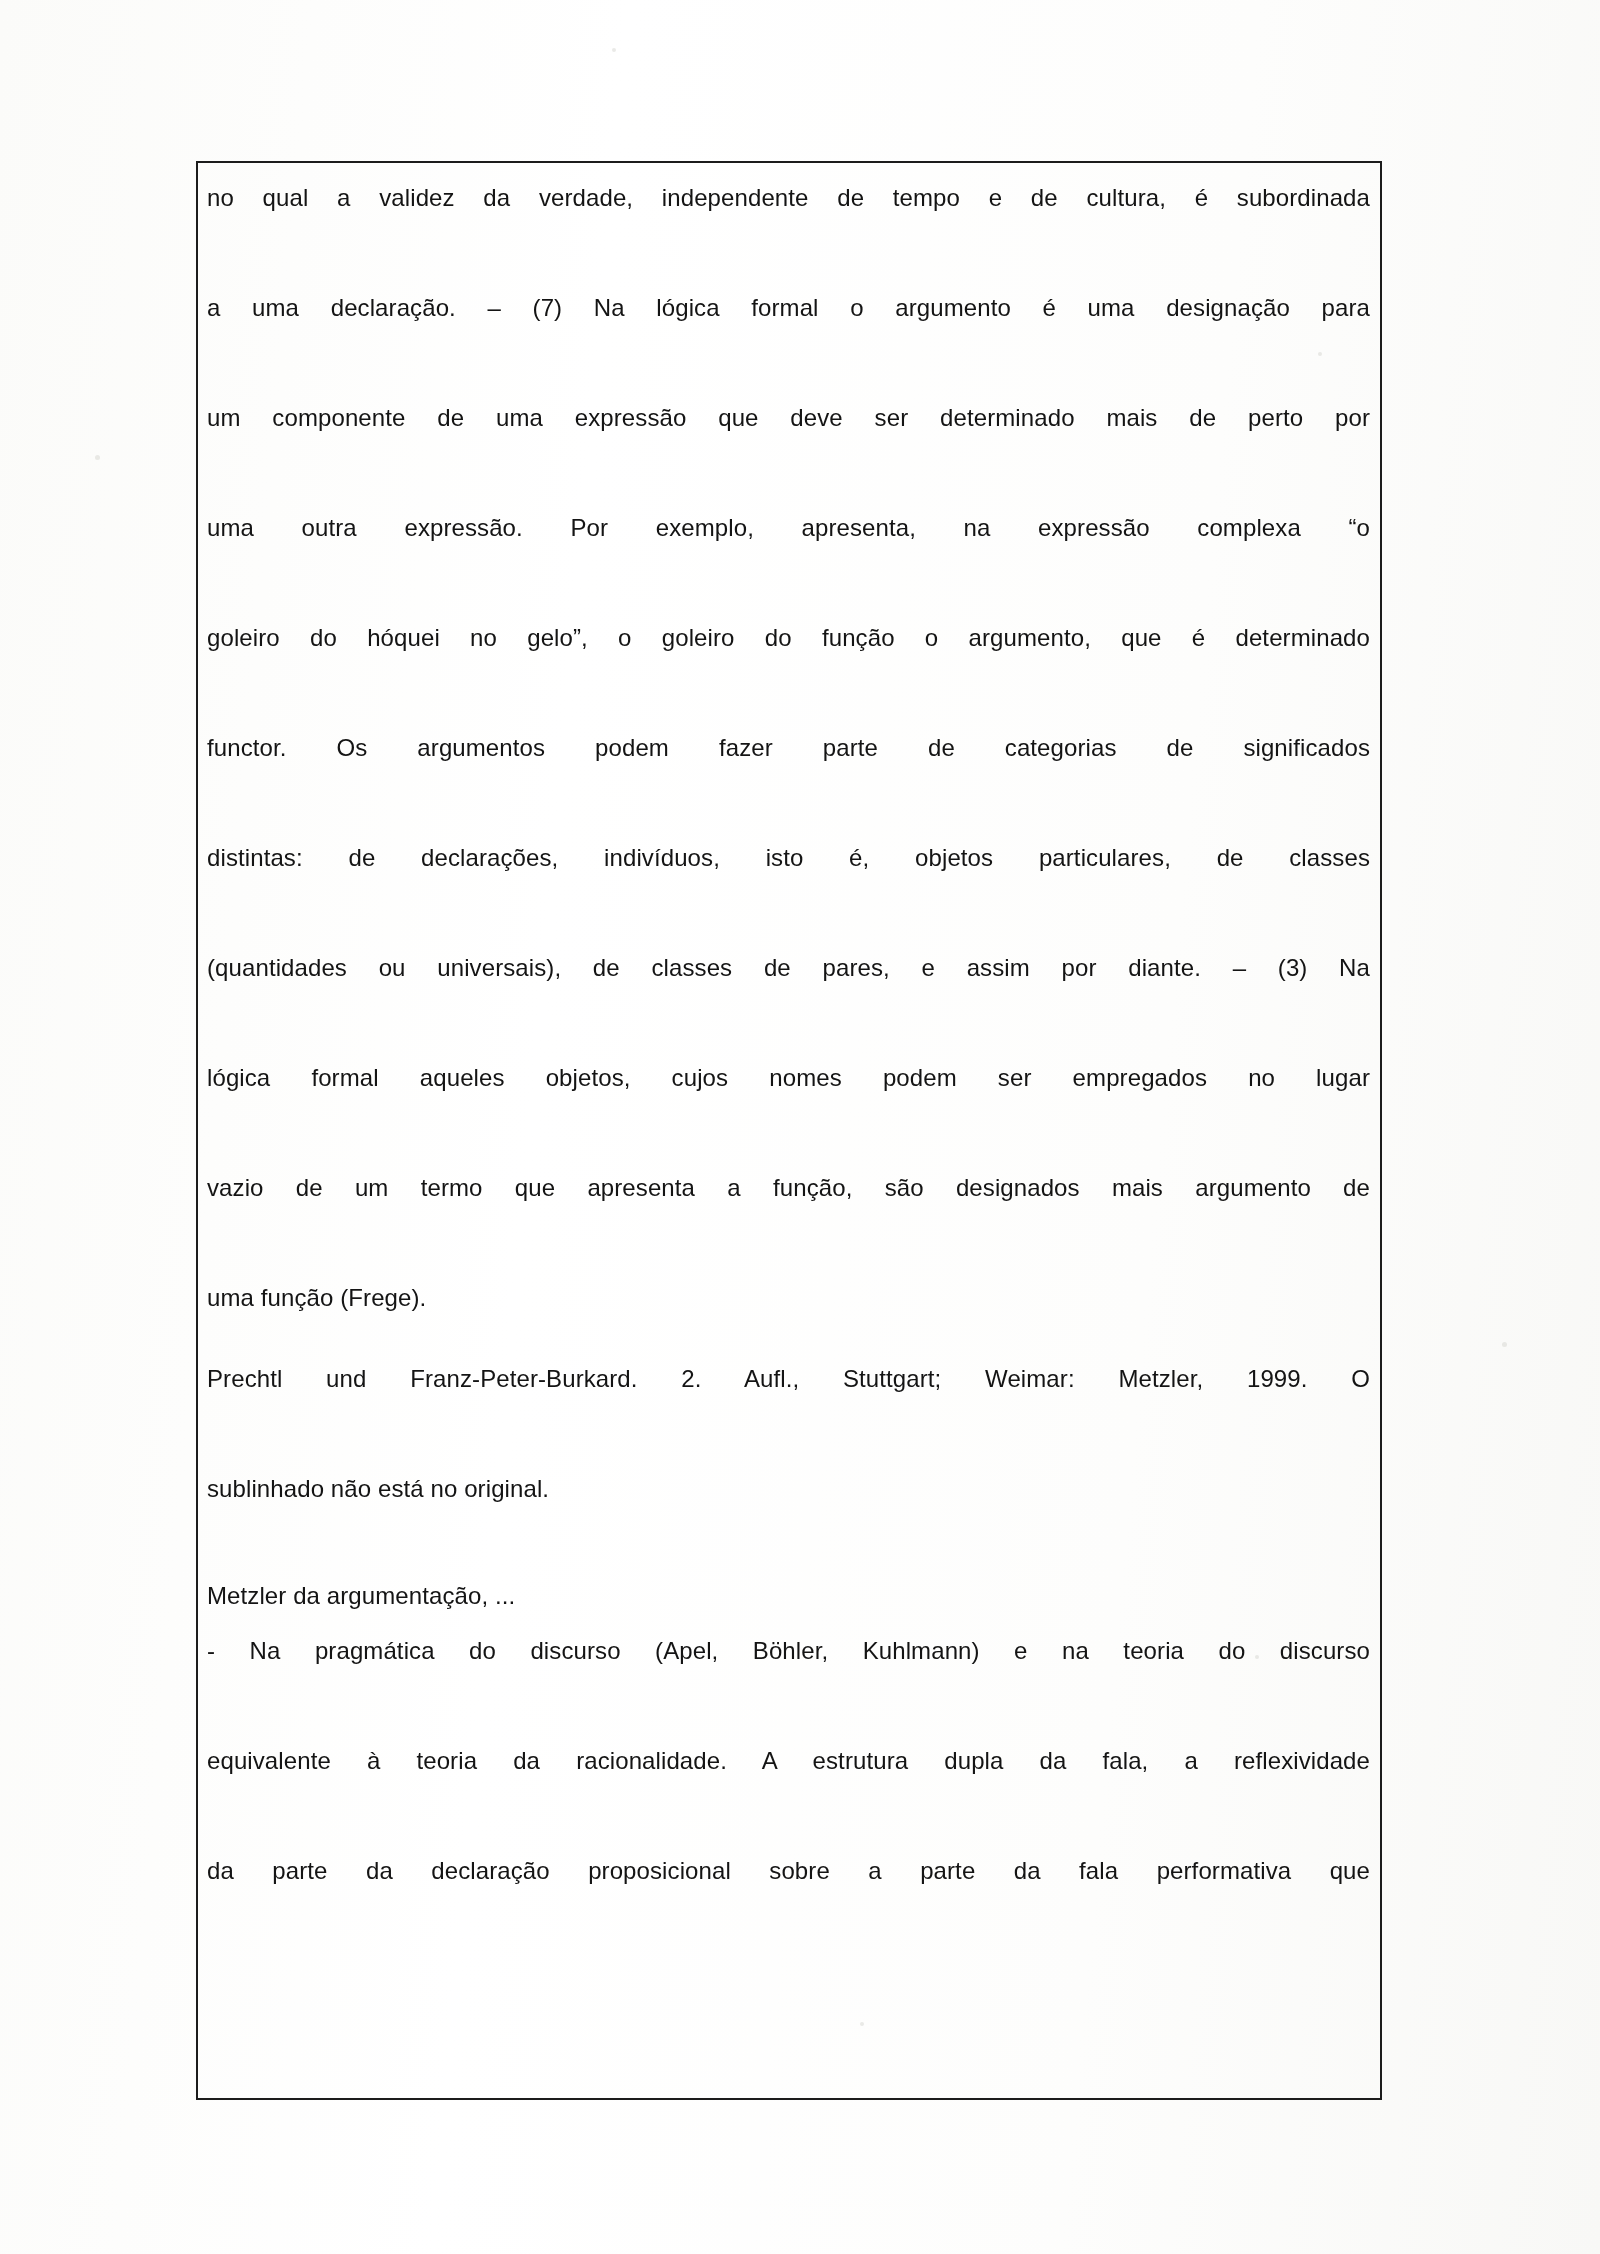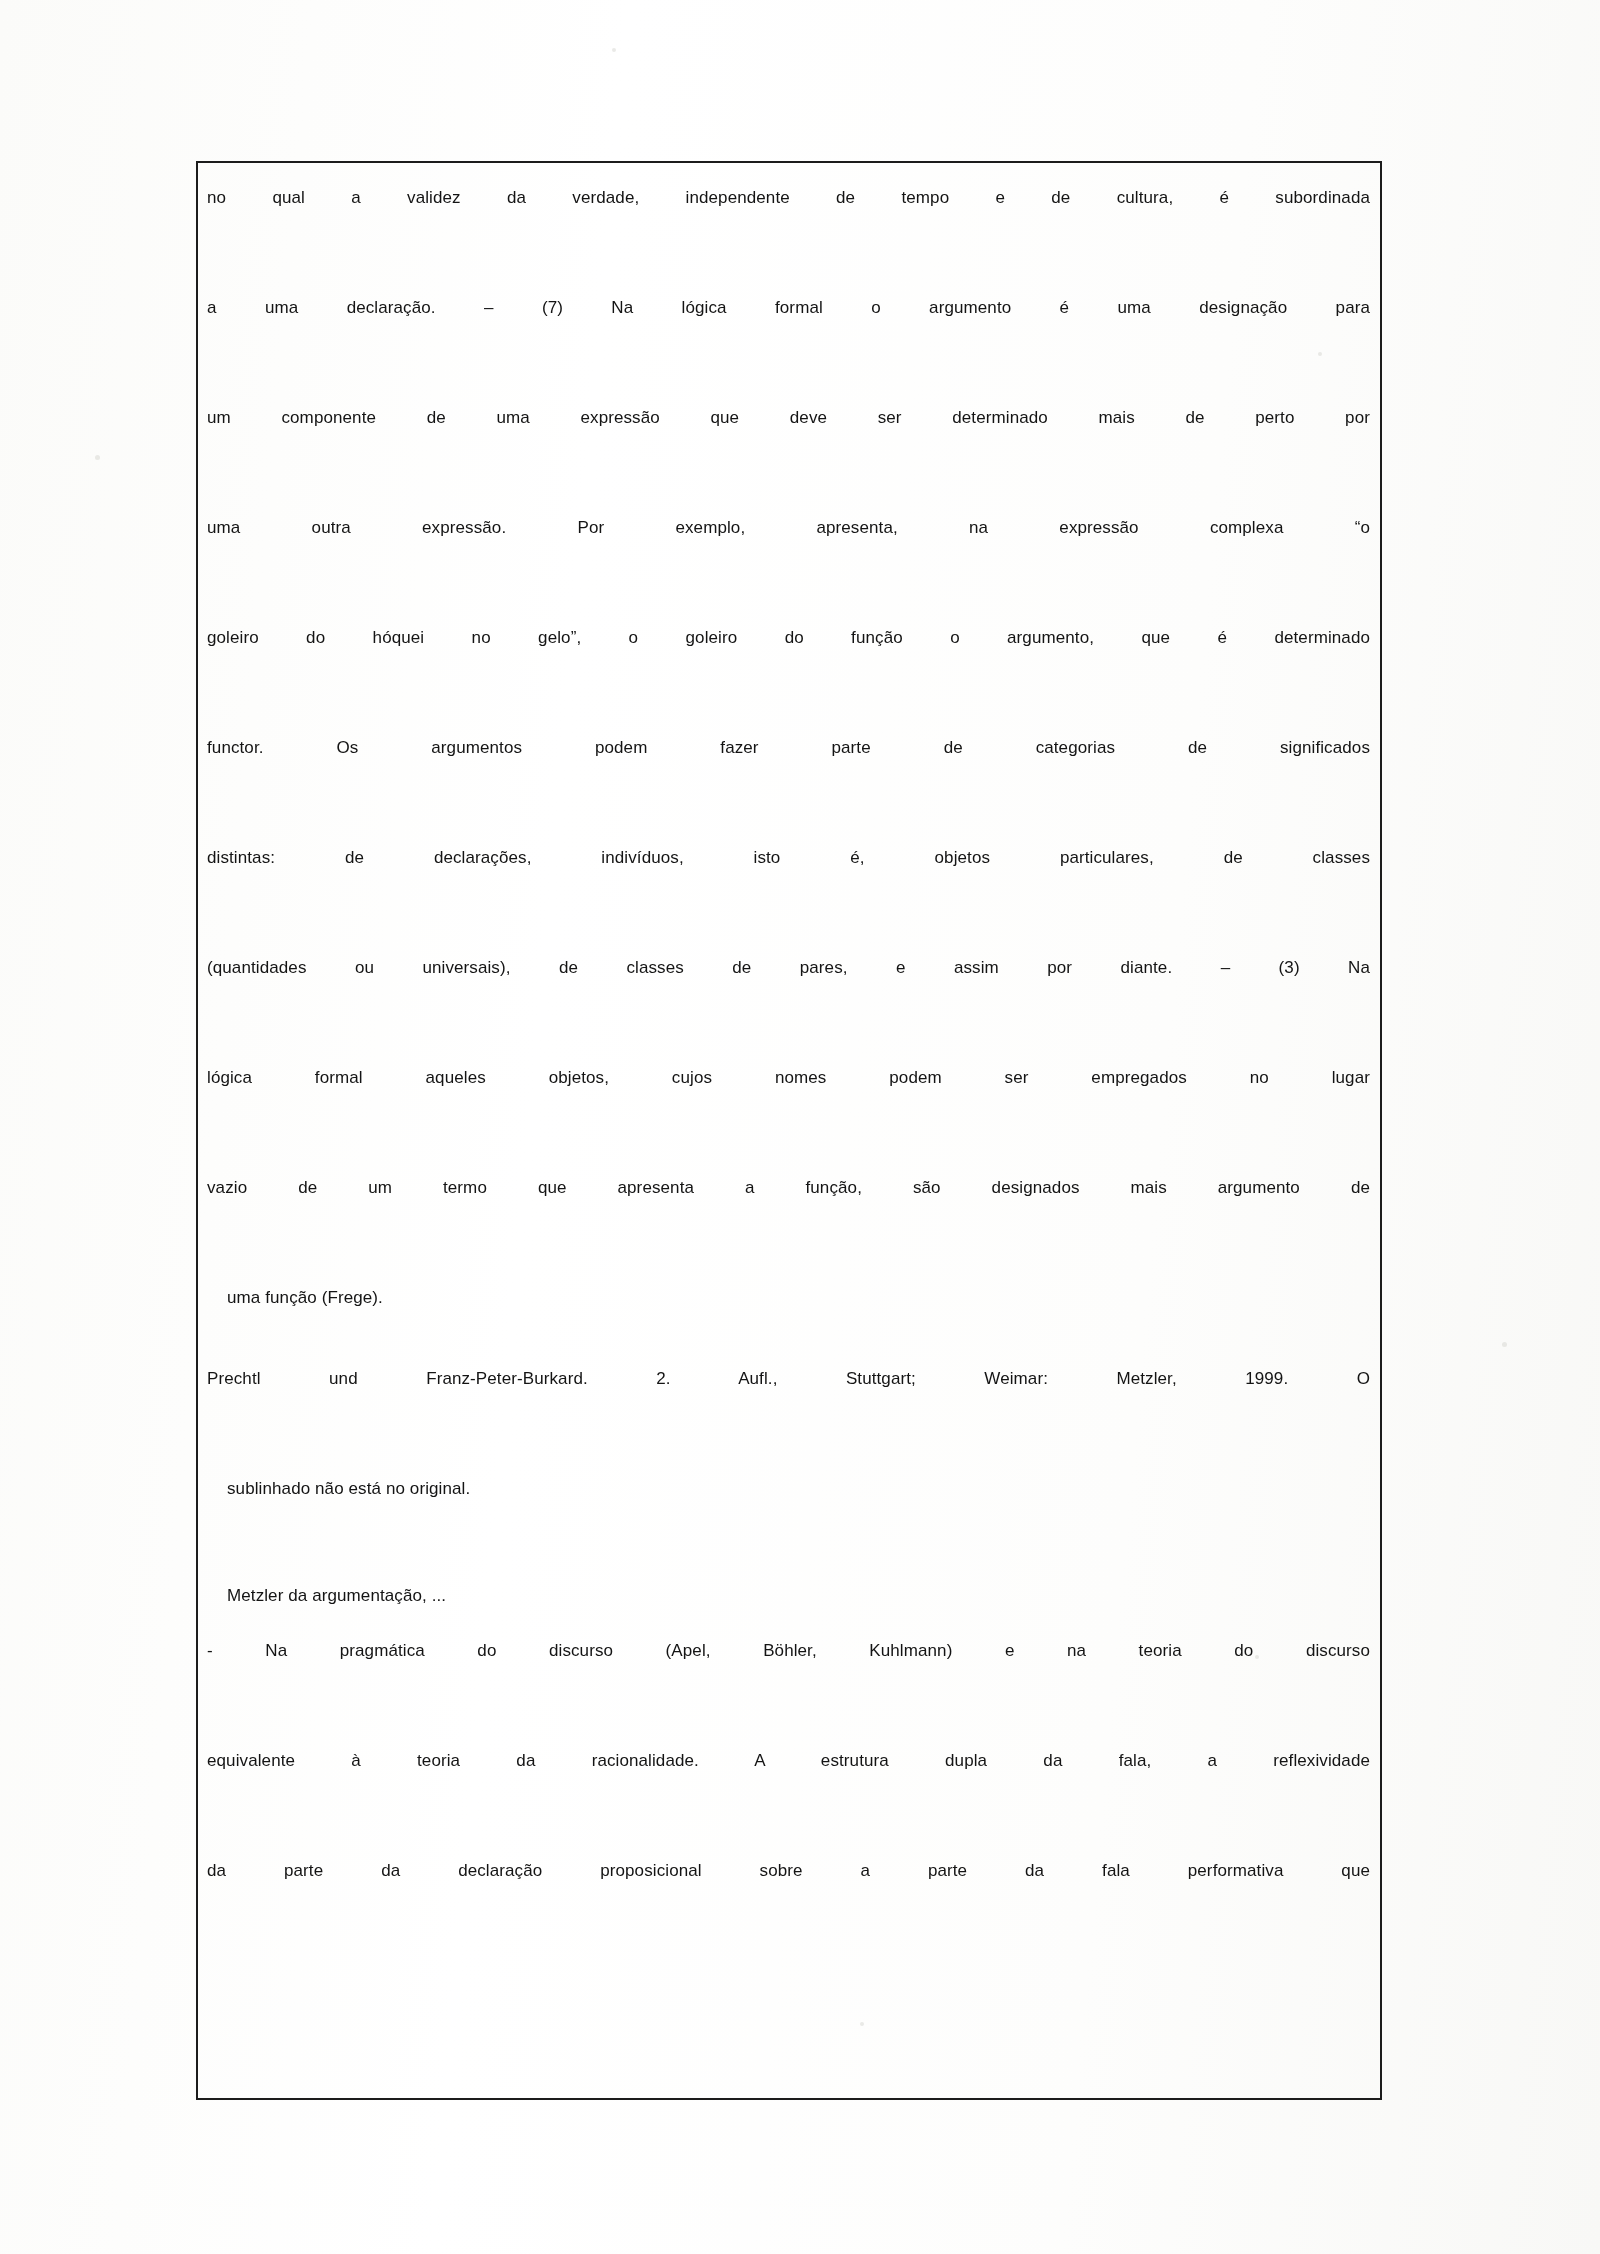--- a/index.html
+++ b/index.html
@@ -43,38 +43,37 @@
 
   .doc-body {
     position: absolute;
     left: 207px;
     top: 170px;
     width: 1163px;
     height: 1920px;
     box-sizing: border-box;
     padding: 0;
     color: #141414;
-    font-size: 17px;
+    font-size: 24px;
     line-height: 55px;
     text-align: justify;
     text-justify: inter-word;
     letter-spacing: .1px;
   }
 
   .doc-body p {
     margin: 0;
   }
 
   p.para {
     text-align: justify;
   }
 
   p.flush {
     text-align: left;
-    margin-left: 20px;
   }
 
   .gap-sm { height: 26px; }
   .gap-md { height: 52px; }
 
   
   .stretch {
     text-align: justify;
   }
   .stretch::after {

